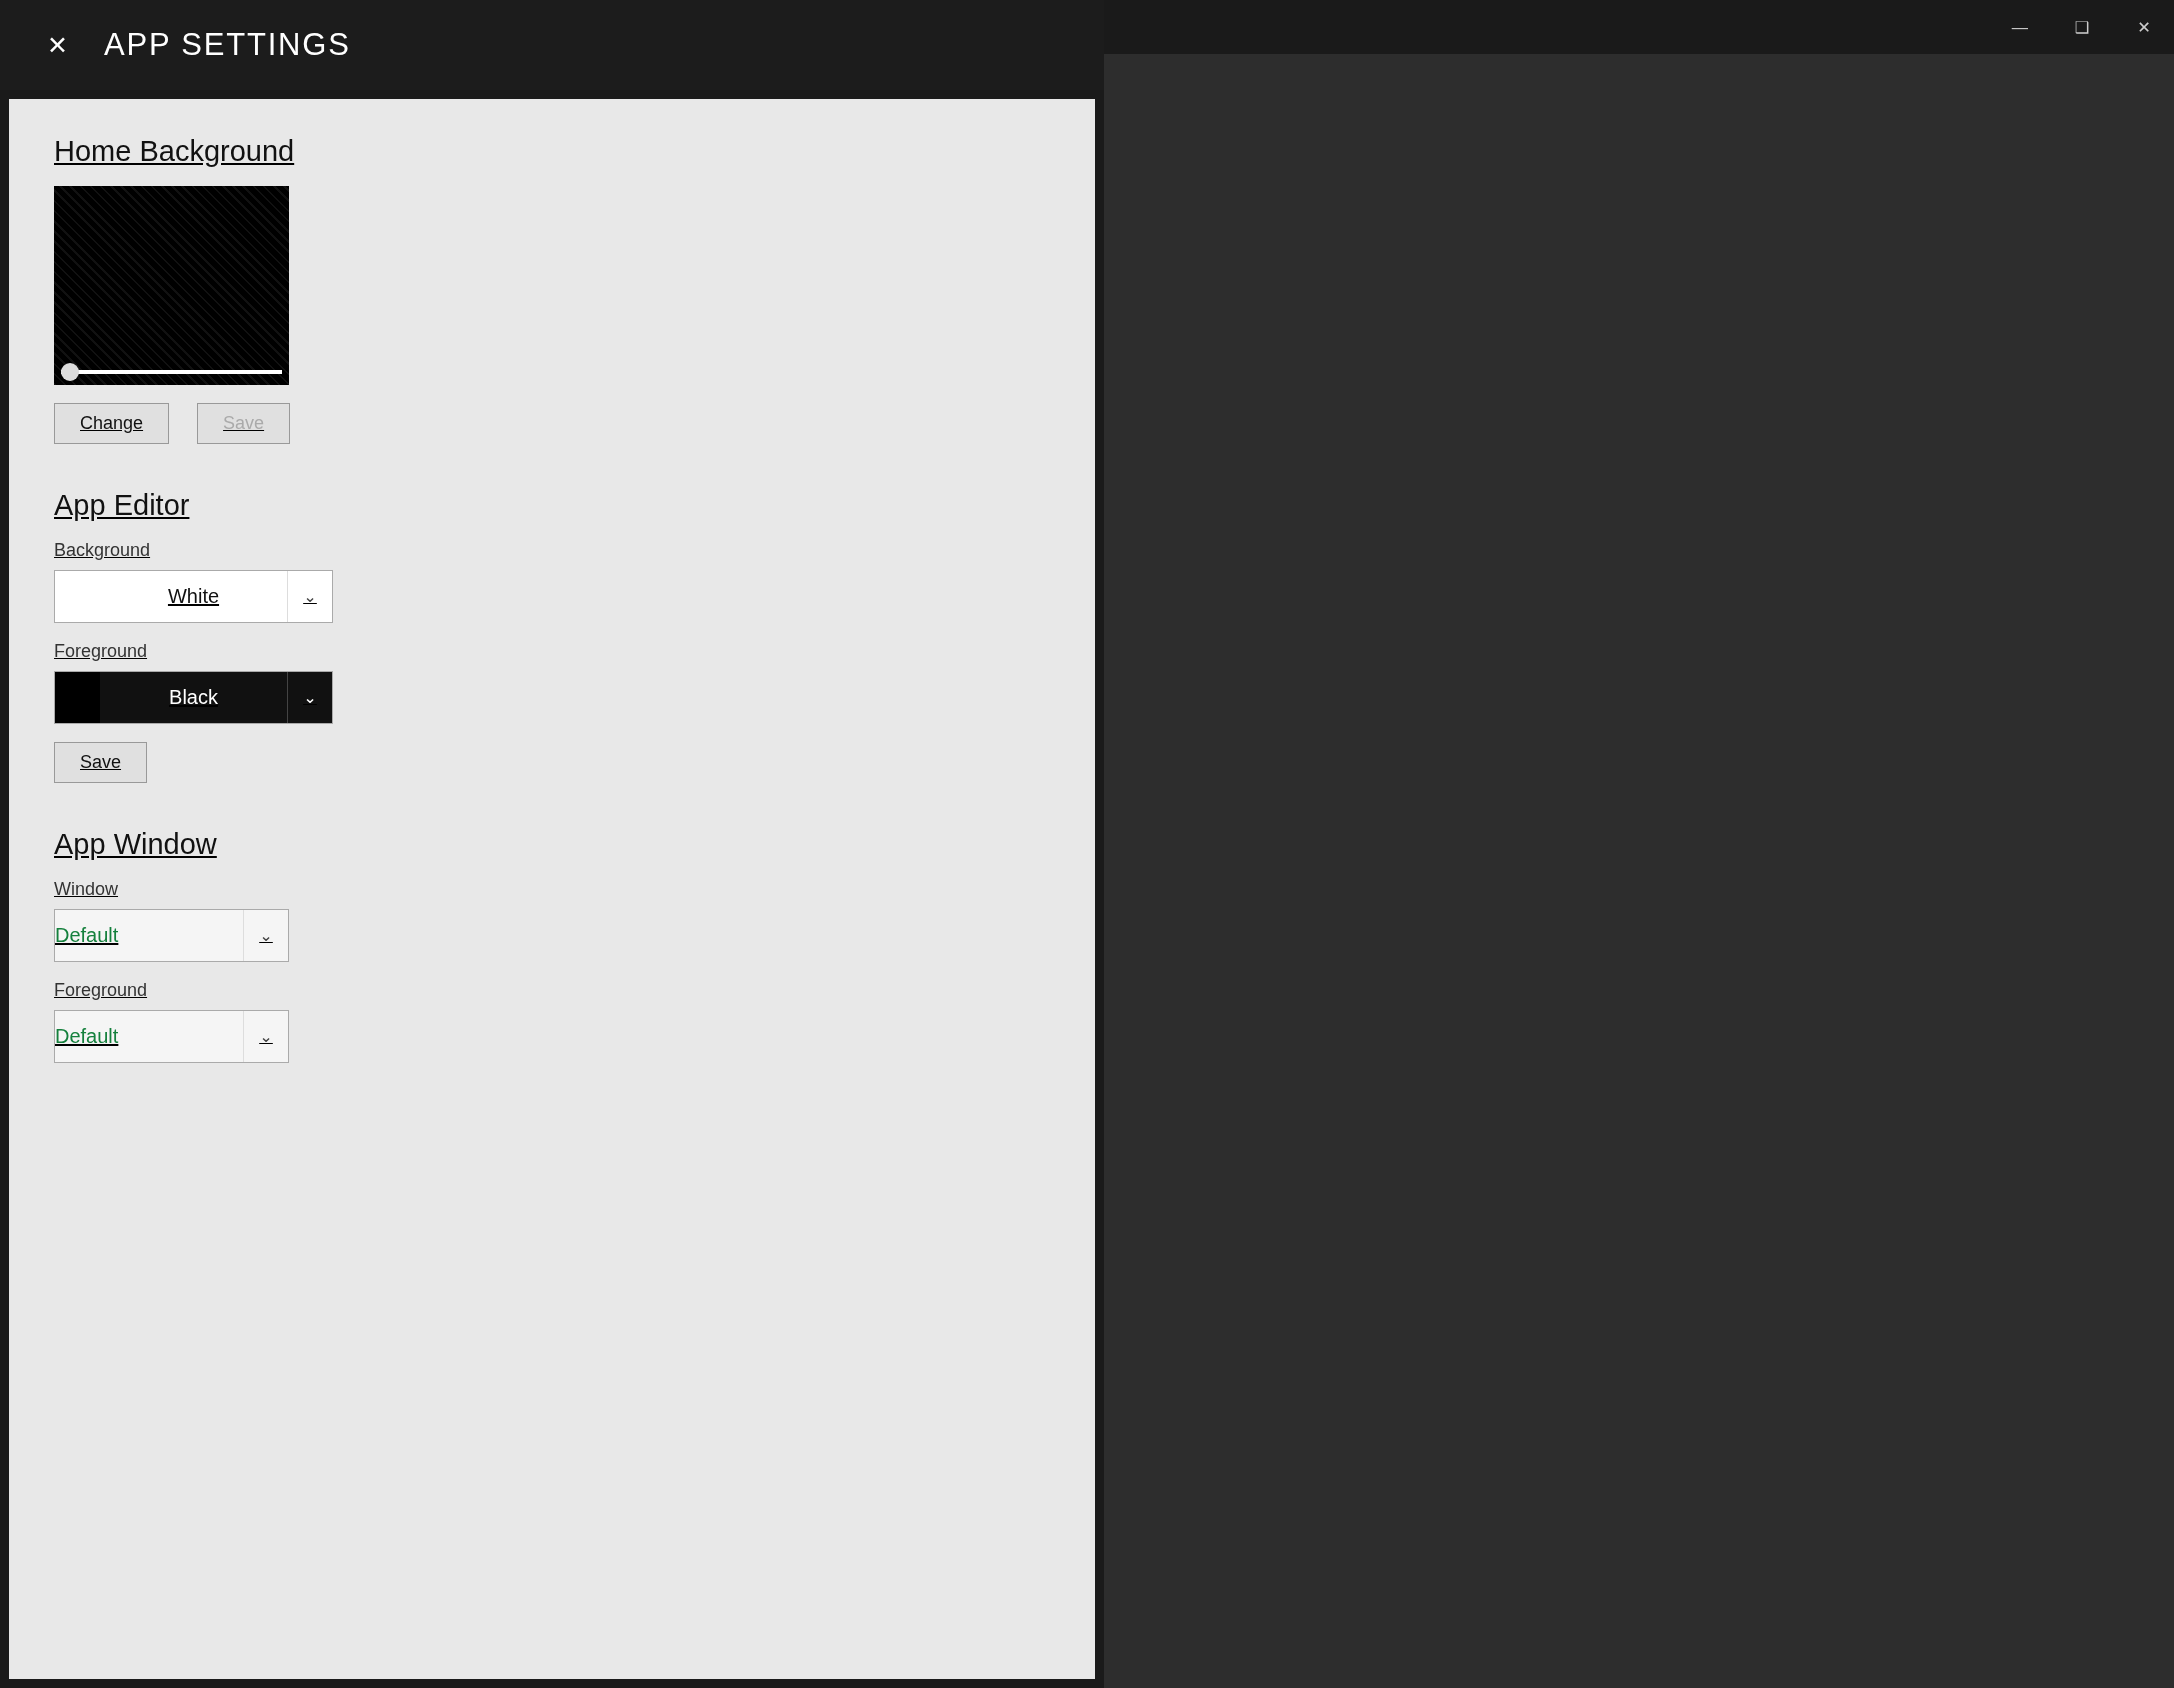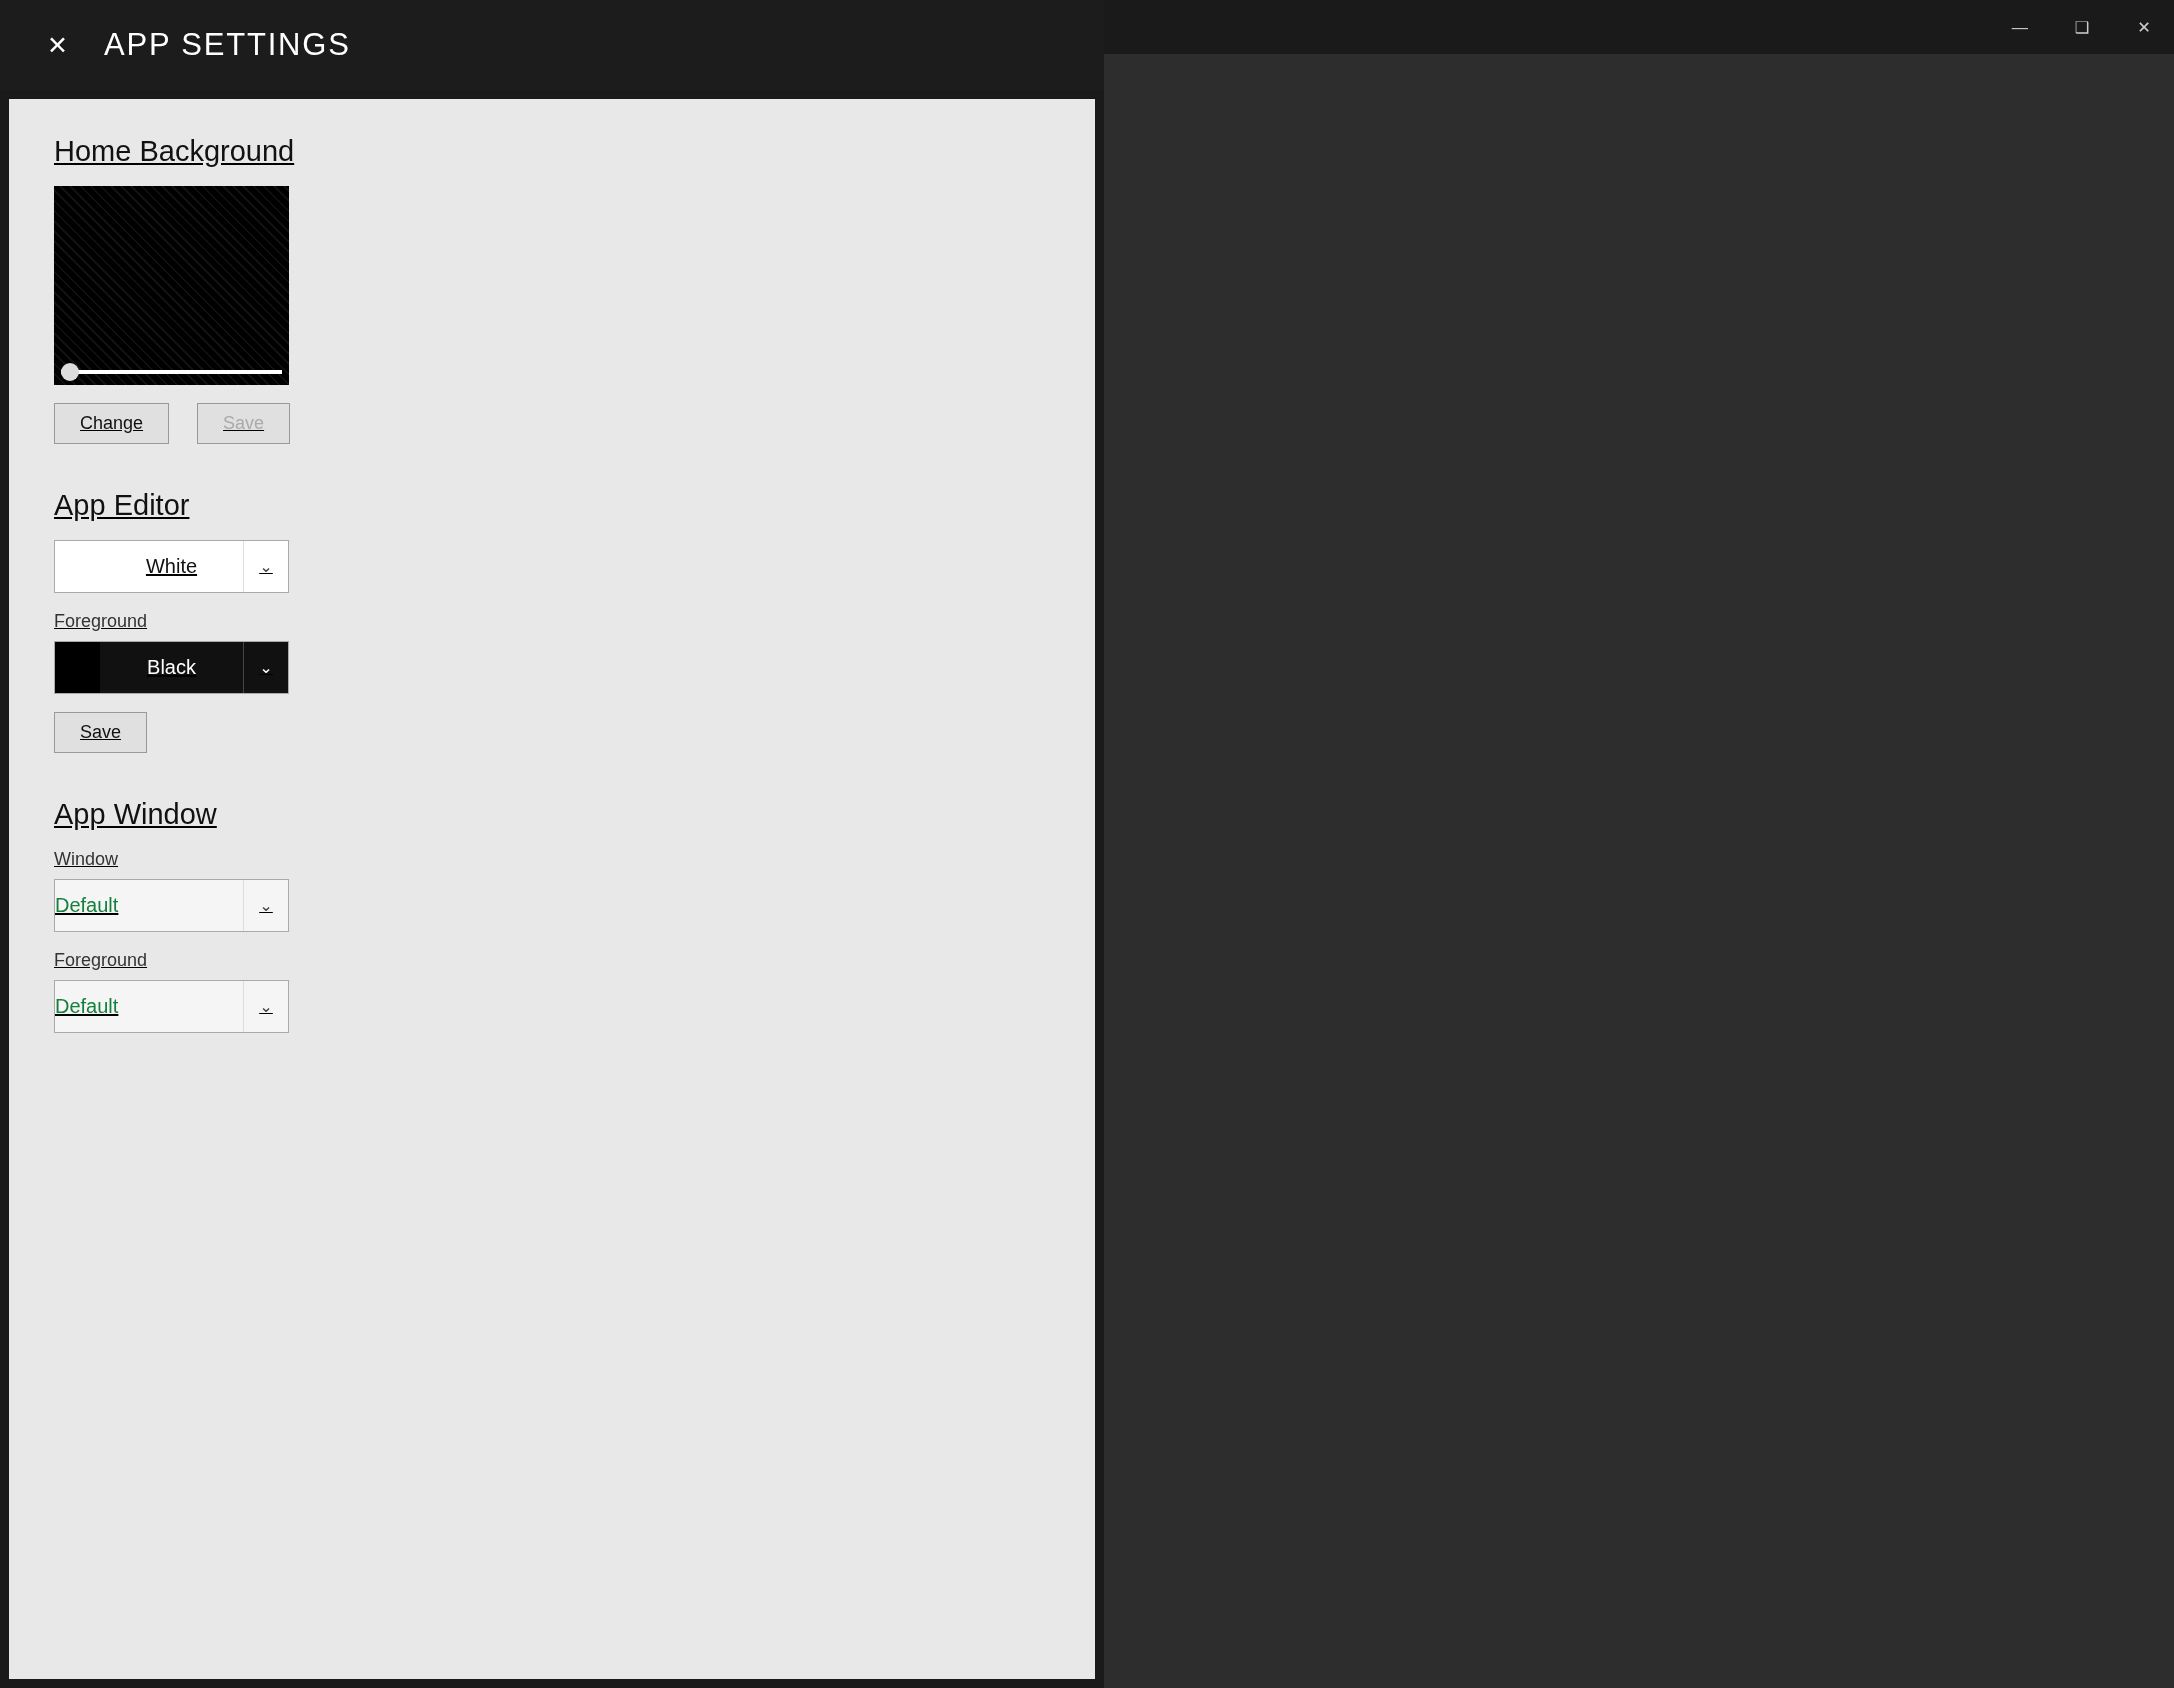--- a/index.html
+++ b/index.html
@@ -200,21 +200,21 @@
     
     .field-label {
       font-size: 18px;
       color: #333;
       margin-bottom: 9px;
       margin-top: 18px;
     }
 
     .select-container {
       position: relative;
-      width: 235px;
+      width: 279px;
       border: 0.9px solid #aaa;
       background: #fff;
       display: flex;
       align-items: center;
     }
 
     .select-color-swatch {
       width: 45px;
       height: 51px;
       flex-shrink: 0;
@@ -328,20 +328,21 @@
 
       <div class="btn-row">
         <button class="btn">Change</button>
         <button class="btn btn-disabled">Save</button>
       </div>
     </div>
 
     <div class="section">
       <h2 class="section-title">App Editor</h2>
 
+      <div class="field-label">Background</div>
       <div class="select-container">
         <div class="select-color-swatch" style="background: #ffffff;"></div>
         <span class="select-text">White</span>
         <div class="select-arrow">⌄</div>
         <select class="native-select">
           <option>White</option>
           <option>Black</option>
           <option>Gray</option>
         </select>
       </div>

